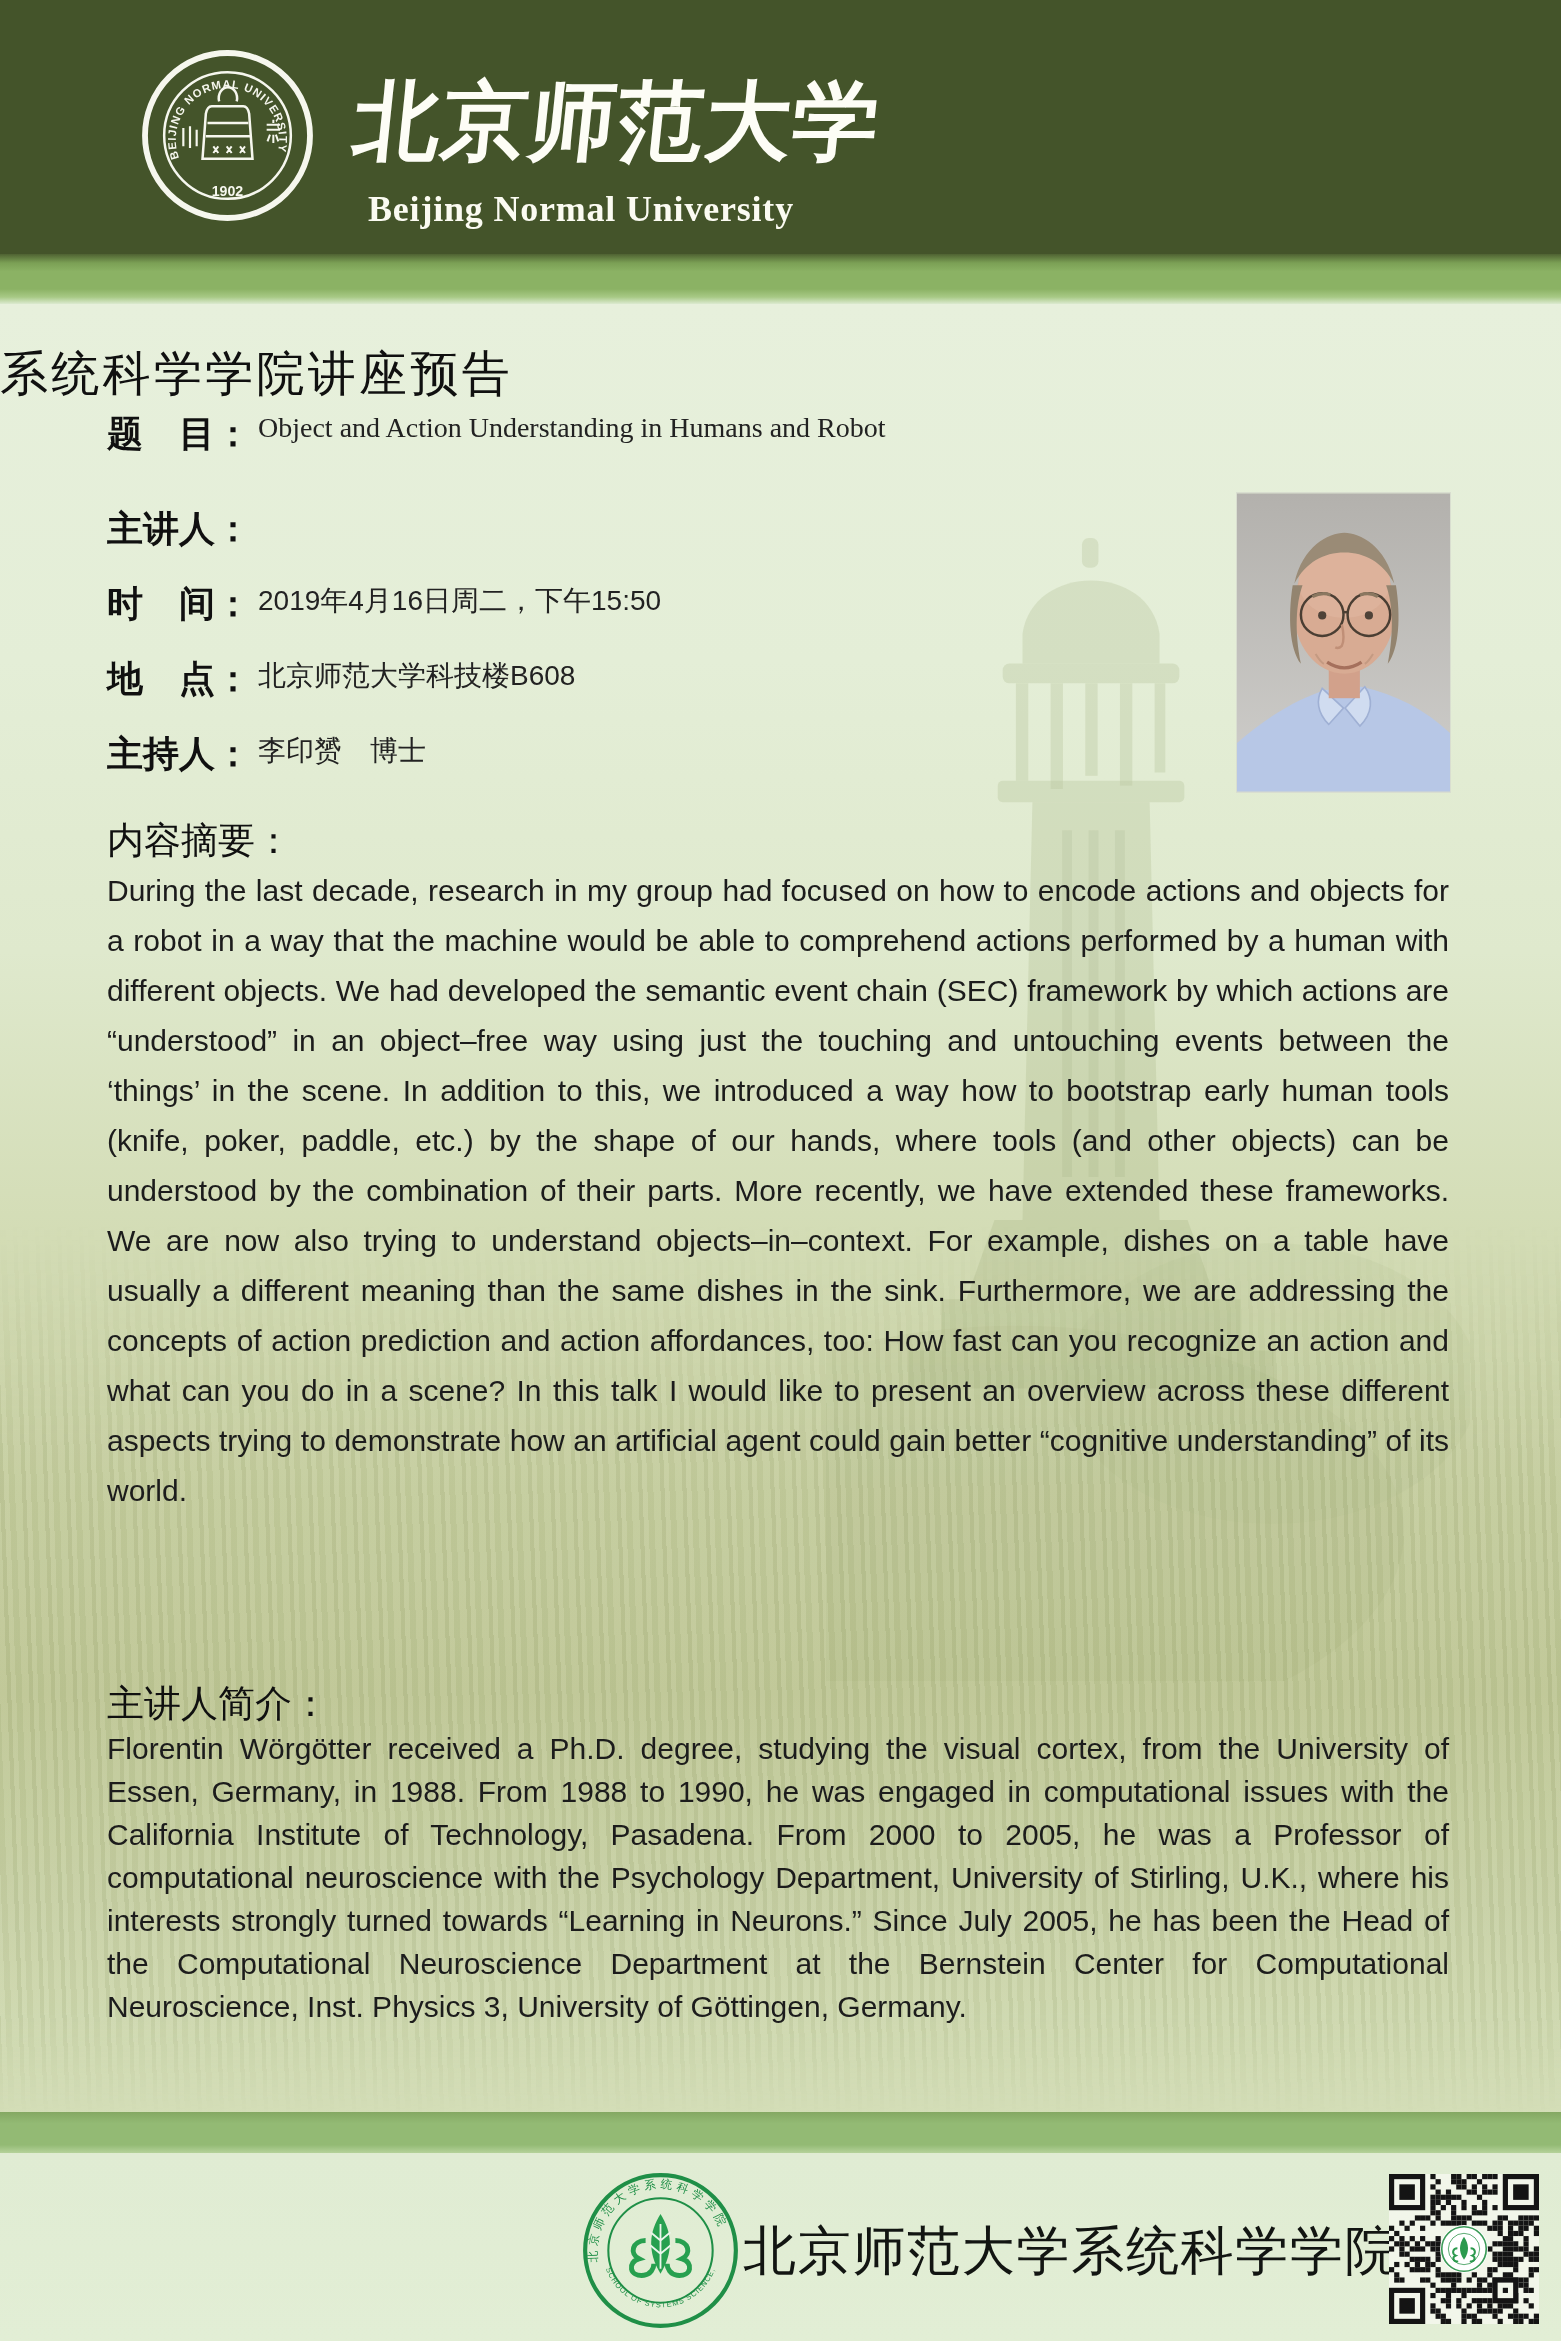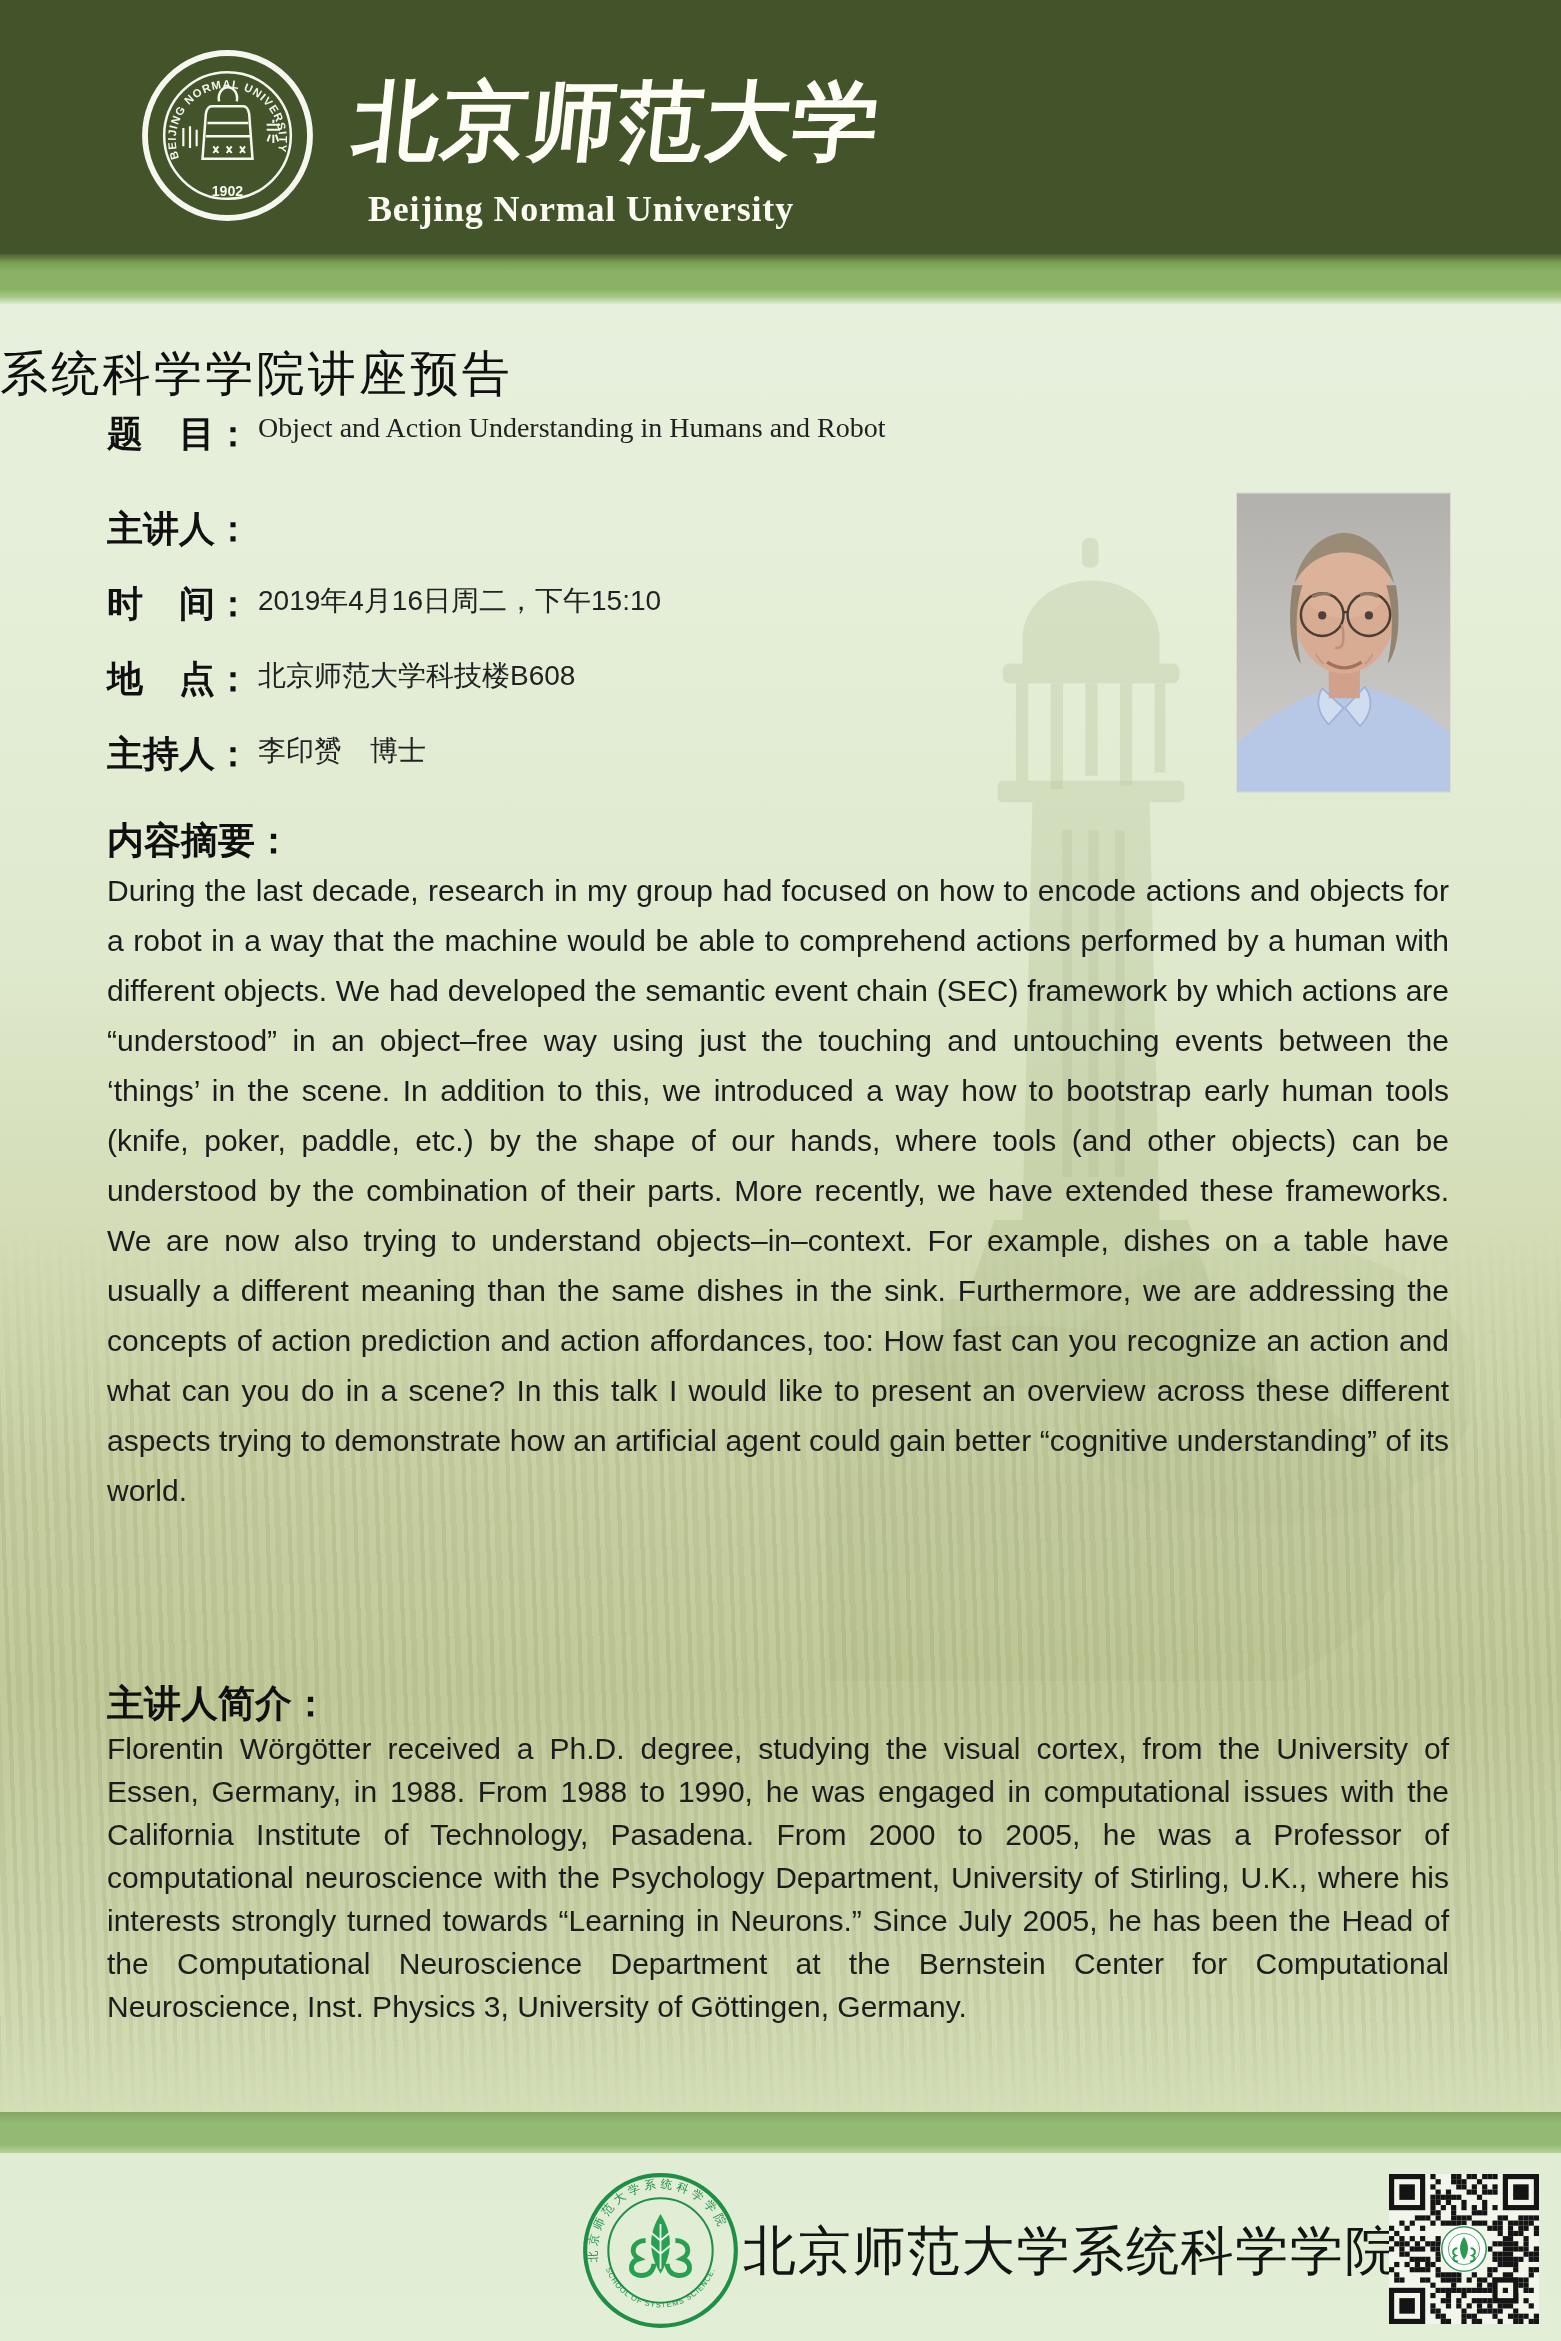--- a/index.html
+++ b/index.html
@@ -31,21 +31,21 @@
     -webkit-mask-image:linear-gradient(180deg,transparent,#000 25%,#000 88%,transparent);
     mask-image:linear-gradient(180deg,transparent,#000 25%,#000 88%,transparent);}
   
   .title{left:0;top:342px;width:1561px;text-align:left;font-size:48px;font-weight:normal;color:#101010;letter-spacing:3.3px;}
   .frow{left:107px;width:1347px;height:51px;color:#101010;}
   .frow .flabel{position:absolute;left:0;top:0;font-size:36px;font-weight:bold;white-space:nowrap;}
   .frow .fvalue{position:absolute;left:151px;top:1.7px;font-size:28px;color:#222;white-space:nowrap;}
   
   .photo{left:1236px;top:492px;width:215px;height:301px;border:0.8px solid #d9ded0;box-sizing:border-box;}
   
-  .sec-head{left:107px;font-size:37px;font-weight:bold;color:#101010;}
+  .sec-head{left:107px;font-size:37px;font-weight:normal;color:#101010;}
   .para{left:107px;width:1342px;font-size:30px;color:#1c1c1c;
     text-align:justify;text-justify:inter-word;}
   .para.abstract{top:866px;line-height:50px;}
   .para.bio{top:1727px;line-height:43px;}
   
   .footer-band{left:0;top:2112px;width:1561px;height:41px;
     background:linear-gradient(180deg,#84a863 0%,#93ba74 28%,#93ba74 80%,#b5d29a 100%);}
   .school-name{left:743px;top:2216px;font-family:"Liberation Serif", serif;
     font-size:53px;color:#121512;letter-spacing:1.7px;white-space:nowrap;}
   .qr{left:1389px;top:2174px;width:150px;height:150px;}
@@ -112,21 +112,21 @@
 
   <div class="abs frow" style="top:410px;font-family:Liberation Serif, serif;">
     <span class="flabel">题　目：</span>
     <span class="fvalue">Object and Action Understanding in Humans and Robot</span>
   </div>
   <div class="abs frow" style="top:505px;">
     <span class="flabel">主讲人：</span>
   </div>
   <div class="abs frow" style="top:580px;">
     <span class="flabel">时　间：</span>
-    <span class="fvalue">2019年4月16日周二，下午15:10</span>
+    <span class="fvalue">2019年4月16日周二，下午15:50</span>
   </div>
   <div class="abs frow" style="top:655px;">
     <span class="flabel">地　点：</span>
     <span class="fvalue">北京师范大学科技楼B608</span>
   </div>
   <div class="abs frow" style="top:730px;">
     <span class="flabel">主持人：</span>
     <span class="fvalue">李印赟　博士</span>
   </div>
 

